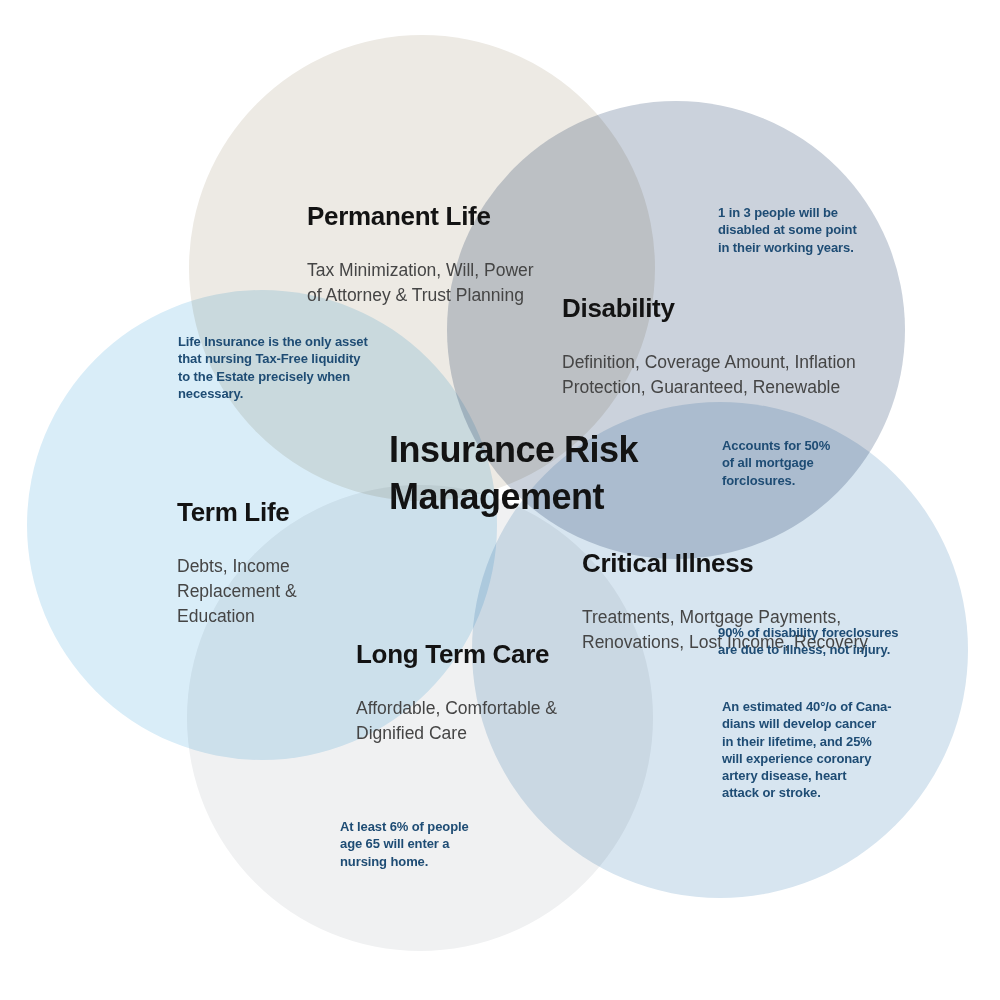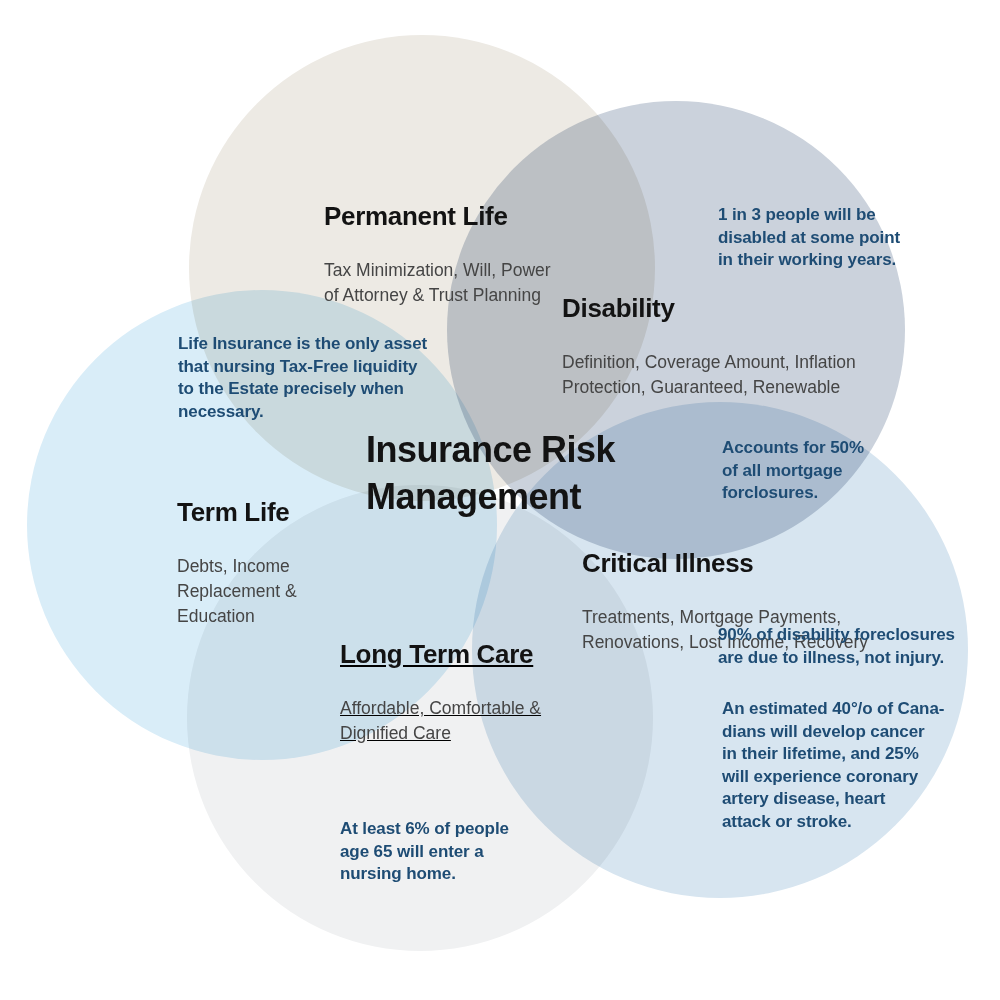--- a/index.html
+++ b/index.html
@@ -44,51 +44,51 @@
   }
   .block .desc {
     margin-top: 8px;
     font-size: 17.5px;
     font-weight: 400;
     color: var(--desc-color, #454545);
     line-height: 1.42;
     white-space: pre-line;
   }
   .fact {
-    font-size: 17px;
+    font-size: 13px;
     font-weight: 700;
     letter-spacing: -0.1px;
     color: var(--fact-color, #1e4c74);
     line-height: 1.33;
   }
   .center-title {
     font-size: 36px;
     font-weight: 700;
     letter-spacing: -0.5px;
     color: var(--heading-color, #131313);
     line-height: 1.3;
   }
 
   
-  .pos-permanent { left: 324px; top: 183px; }
+  .pos-permanent { left: 307px; top: 183px; }
   .pos-disability{ left: 562px; top: 275px; }
   .pos-term      { left: 177px; top: 479px; }
   .pos-critical  { left: 582px; top: 530px; }
-  .pos-longterm  { left: 340px; top: 621px; text-decoration: underline; }
+  .pos-longterm  { left: 356px; top: 621px; }
 
   
   .pos-fact-disabled  { left: 718px; top: 204px; }
   .pos-fact-liquidity { left: 178px; top: 333px; }
   .pos-fact-mortgage  { left: 722px; top: 437px; }
   .pos-fact-90        { left: 718px; top: 624px; }
   .pos-fact-alzheimers{ left: 498px; top: 698px; }
   .pos-fact-cancer    { left: 722px; top: 698px; }
   .pos-fact-nursing   { left: 340px; top: 818px; }
 
-  .pos-title { left: 366px; top: 427px; }
+  .pos-title { left: 389px; top: 427px; }
 </style>
 </head>
 <body>
 
 <div class="canvas">
 
   <div class="circle c-permanent" style="background: rgb(237, 234, 228);"></div>
   <div class="circle c-disability" style="background: rgb(203, 210, 220);"></div>
   <div class="circle c-term" style="background: rgb(217, 237, 248);"></div>
   <div class="circle c-critical" style="background: rgb(215, 229, 240);"></div>

